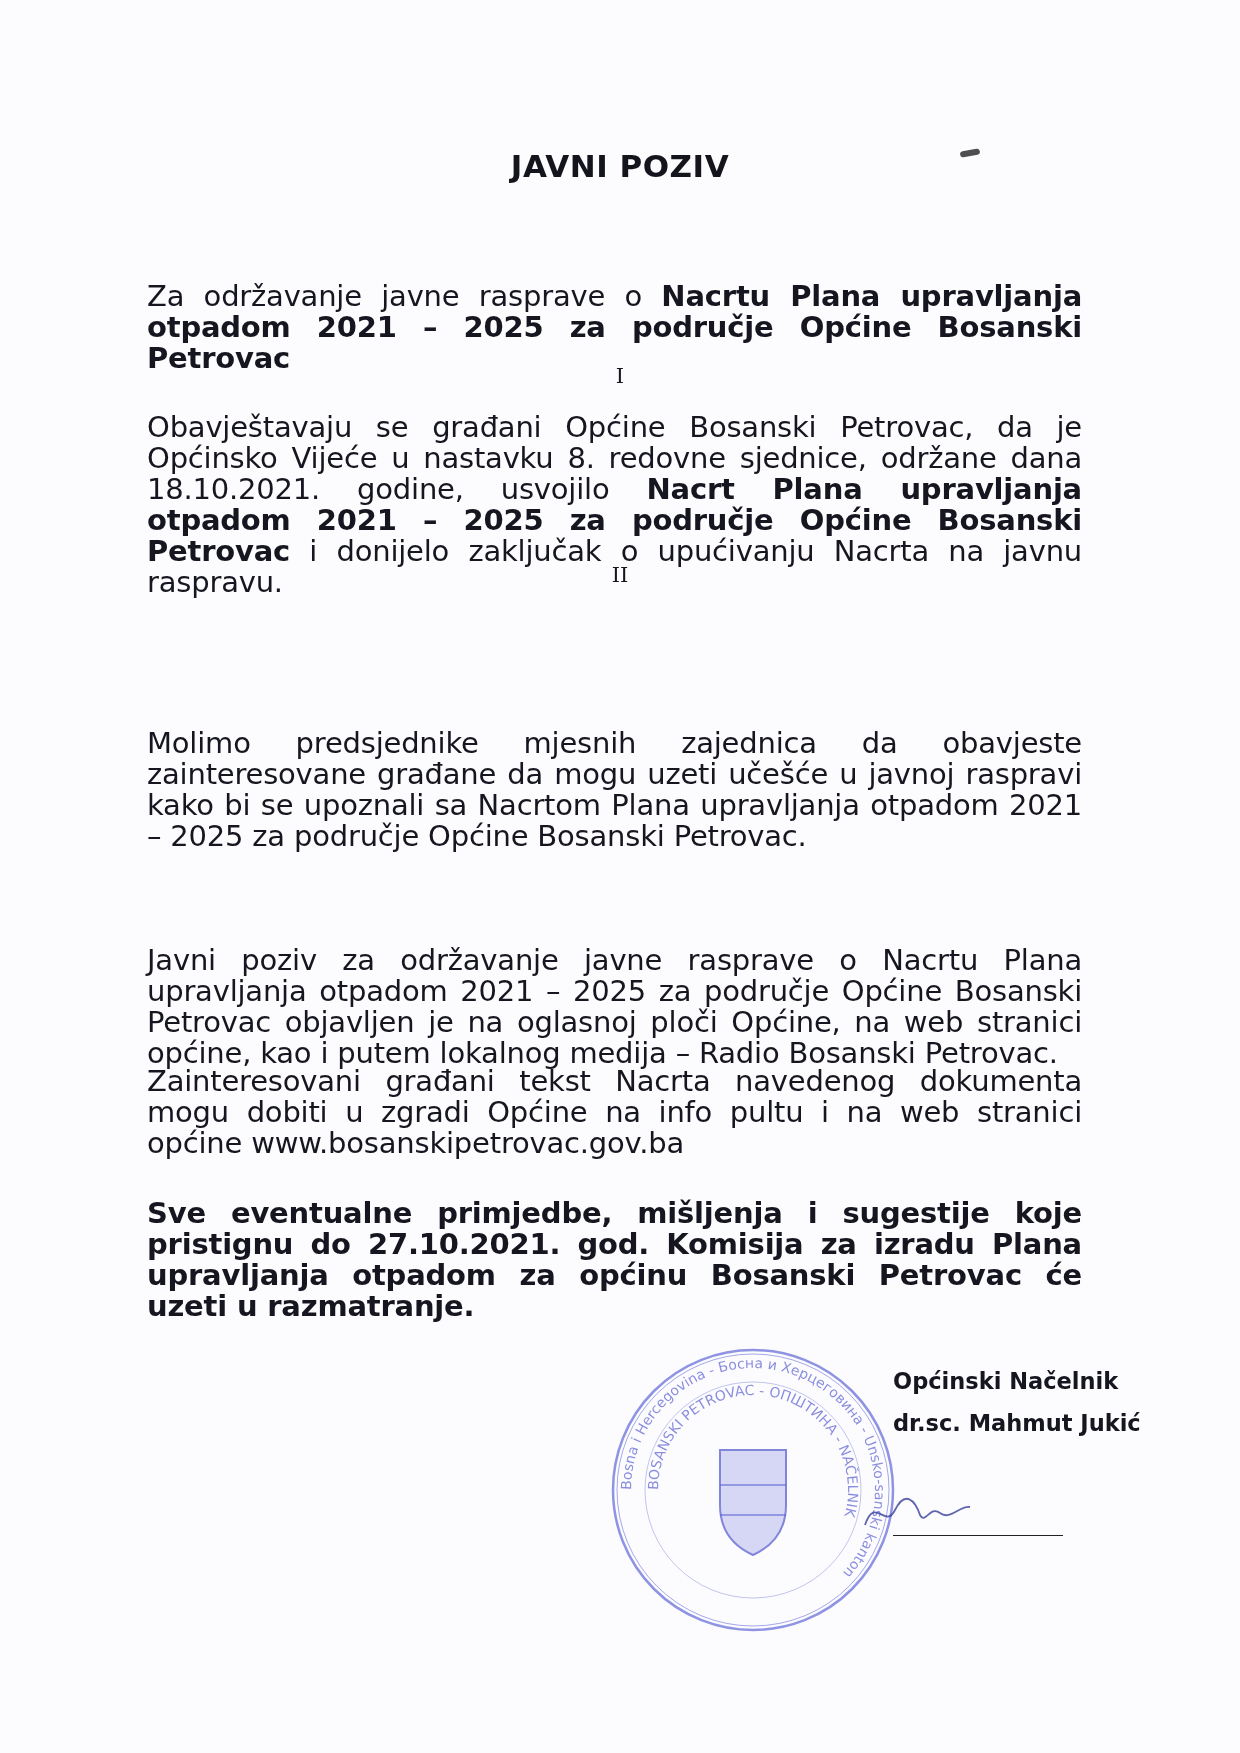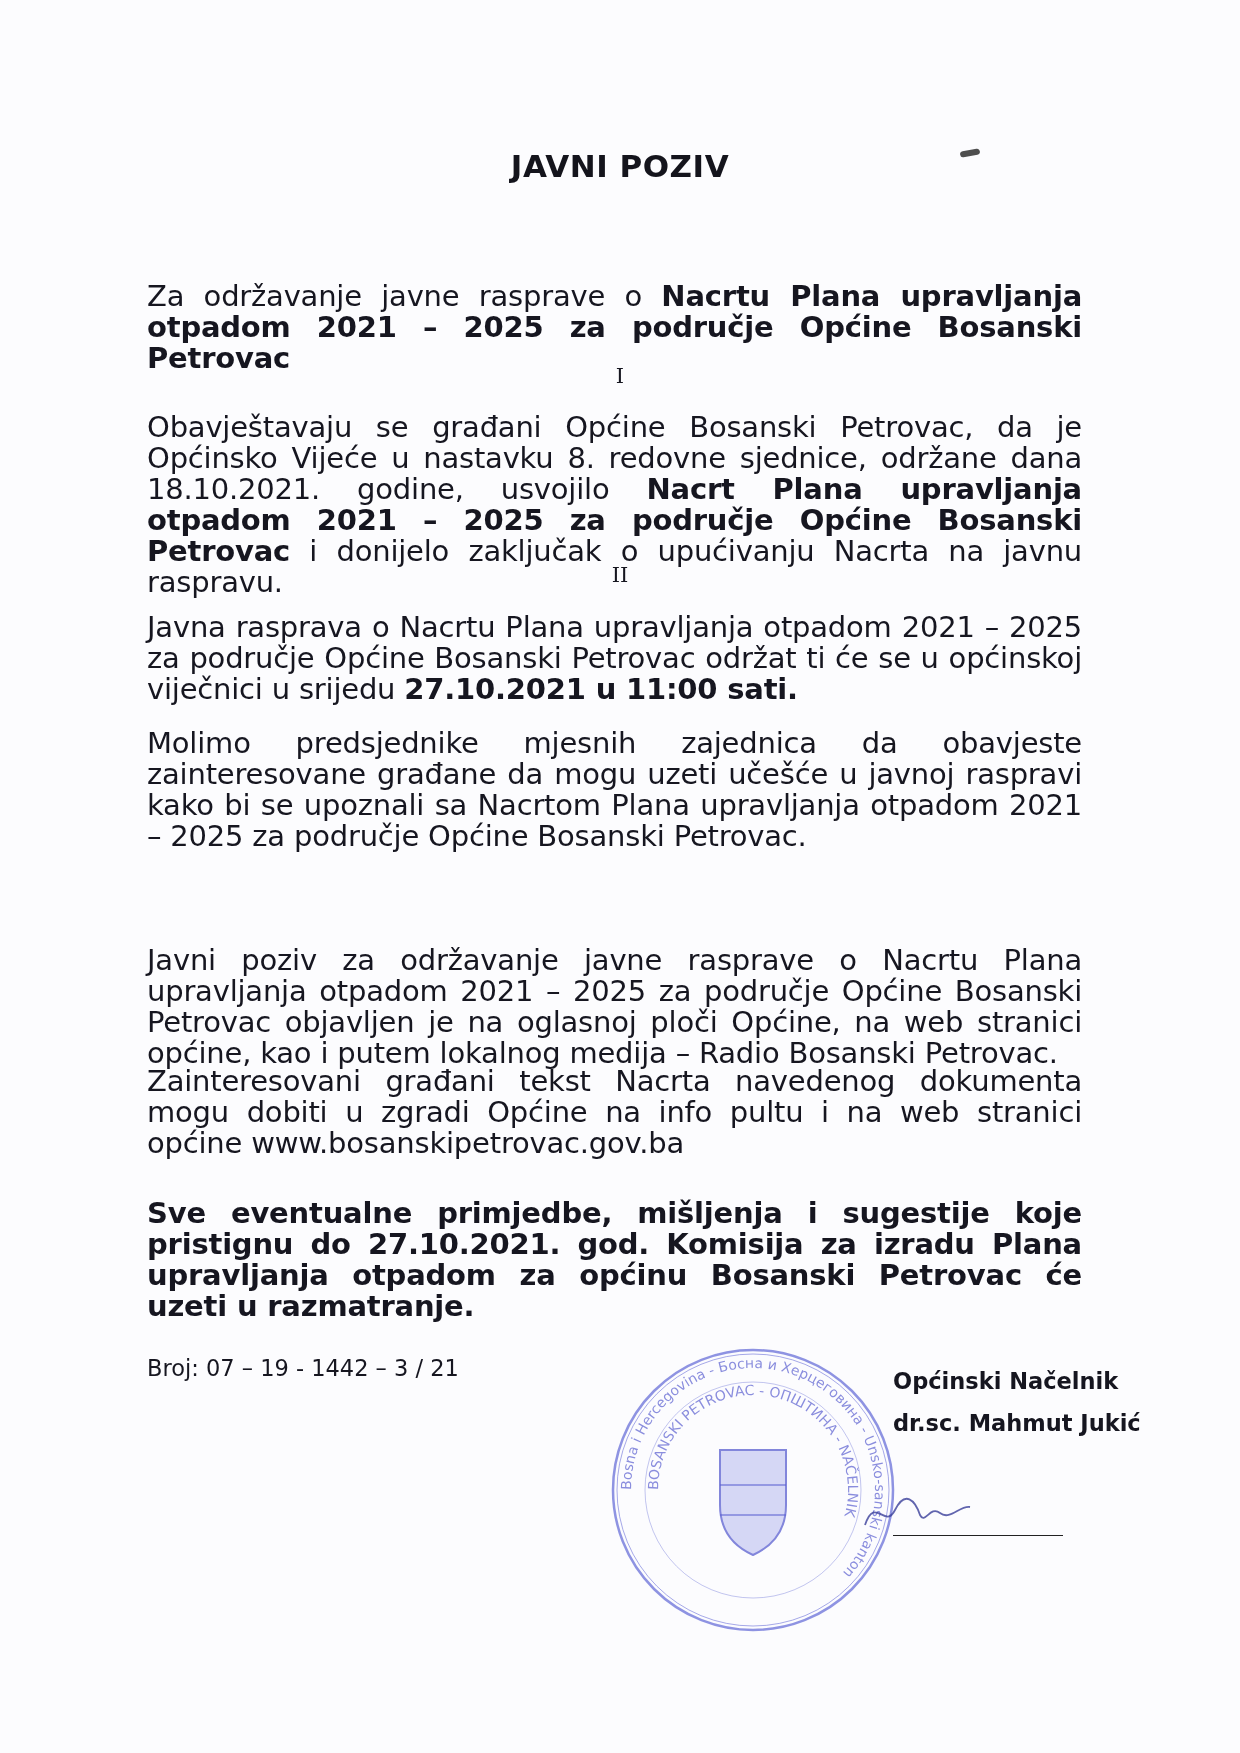--- a/index.html
+++ b/index.html
@@ -48,39 +48,35 @@
   <div class="para" style="top:281px;">
     <span>Za održavanje javne rasprave o </span><b>Nacrtu Plana upravljanja otpadom 2021 – 2025 za područje Općine Bosanski Petrovac</b>
   </div>
 
   <div class="roman" style="top:364px;">I</div>
   <div class="para" style="top:412px;">
     <span>Obavještavaju se građani Općine Bosanski Petrovac, da je Općinsko Vijeće u nastavku 8. redovne sjednice, održane dana 18.10.2021. godine, usvojilo </span><b>Nacrt Plana upravljanja otpadom 2021 – 2025 za područje Općine Bosanski Petrovac</b><span> i donijelo zaključak o upućivanju Nacrta na javnu raspravu.</span>
   </div>
 
   <div class="roman" style="top:563px;text-align:center;">II</div>
-  <div class="para" style="top:612px;">
-    <span>Javna rasprava o Nacrtu Plana upravljanja otpadom 2021 – 2025 za područje Općine Bosanski Petrovac održat ti će se u općinskoj viječnici u srijedu </span><b>27.10.2021 u 11:00 sati.</b>
-  </div>
   <div class="para" style="top:728px;">
     <span>Molimo predsjednike mjesnih zajednica da obavjeste zainteresovane građane da mogu uzeti učešće u javnoj raspravi kako bi se upoznali sa Nacrtom Plana upravljanja otpadom 2021 – 2025 za područje Općine Bosanski Petrovac.</span>
   </div>
 
   <div class="para" style="top:945px;">
     <span>Javni poziv za održavanje javne rasprave o Nacrtu Plana upravljanja otpadom 2021 – 2025 za područje Općine Bosanski Petrovac objavljen je na oglasnoj ploči Općine, na web stranici općine, kao i putem lokalnog medija – Radio Bosanski Petrovac.</span>
   </div>
   <div class="para" style="top:1066px;">
     <span>Zainteresovani građani tekst Nacrta navedenog dokumenta mogu dobiti u zgradi Općine na info pultu i na web stranici općine www.bosanskipetrovac.gov.ba</span>
   </div>
 
   <div class="para" style="top:1198px;font-weight:bold;">
     <span>Sve eventualne primjedbe, mišljenja i sugestije koje pristignu do 27.10.2021. god. Komisija za izradu Plana upravljanja otpadom za općinu Bosanski Petrovac će uzeti u razmatranje.</span>
   </div>
 
-  <div class="meta" style="top:1352px;">Broj: 07 – 19 - 1442 – 3 / 21</div>
 
   <svg class="stamp" viewBox="0 0 290 290">
     <defs>
       <path id="outerArc" d="M145,145 m-122,0 a122,122 0 1,1 244,0 a122,122 0 1,1 -244,0"></path>
       <path id="innerArc" d="M145,145 m-95,0 a95,95 0 1,1 190,0 a95,95 0 1,1 -190,0"></path>
     </defs>
     <circle cx="145" cy="145" r="140" fill="none" stroke="#6a70d8" stroke-width="2.5" opacity="0.75"></circle>
     <circle cx="145" cy="145" r="136" fill="none" stroke="#6a70d8" stroke-width="1" opacity="0.6"></circle>
     <circle cx="145" cy="145" r="108" fill="none" stroke="#6a70d8" stroke-width="1" opacity="0.4"></circle>
     <text font-family="DejaVu Sans, sans-serif" font-size="14" fill="#5a5fd0" opacity="0.7">

